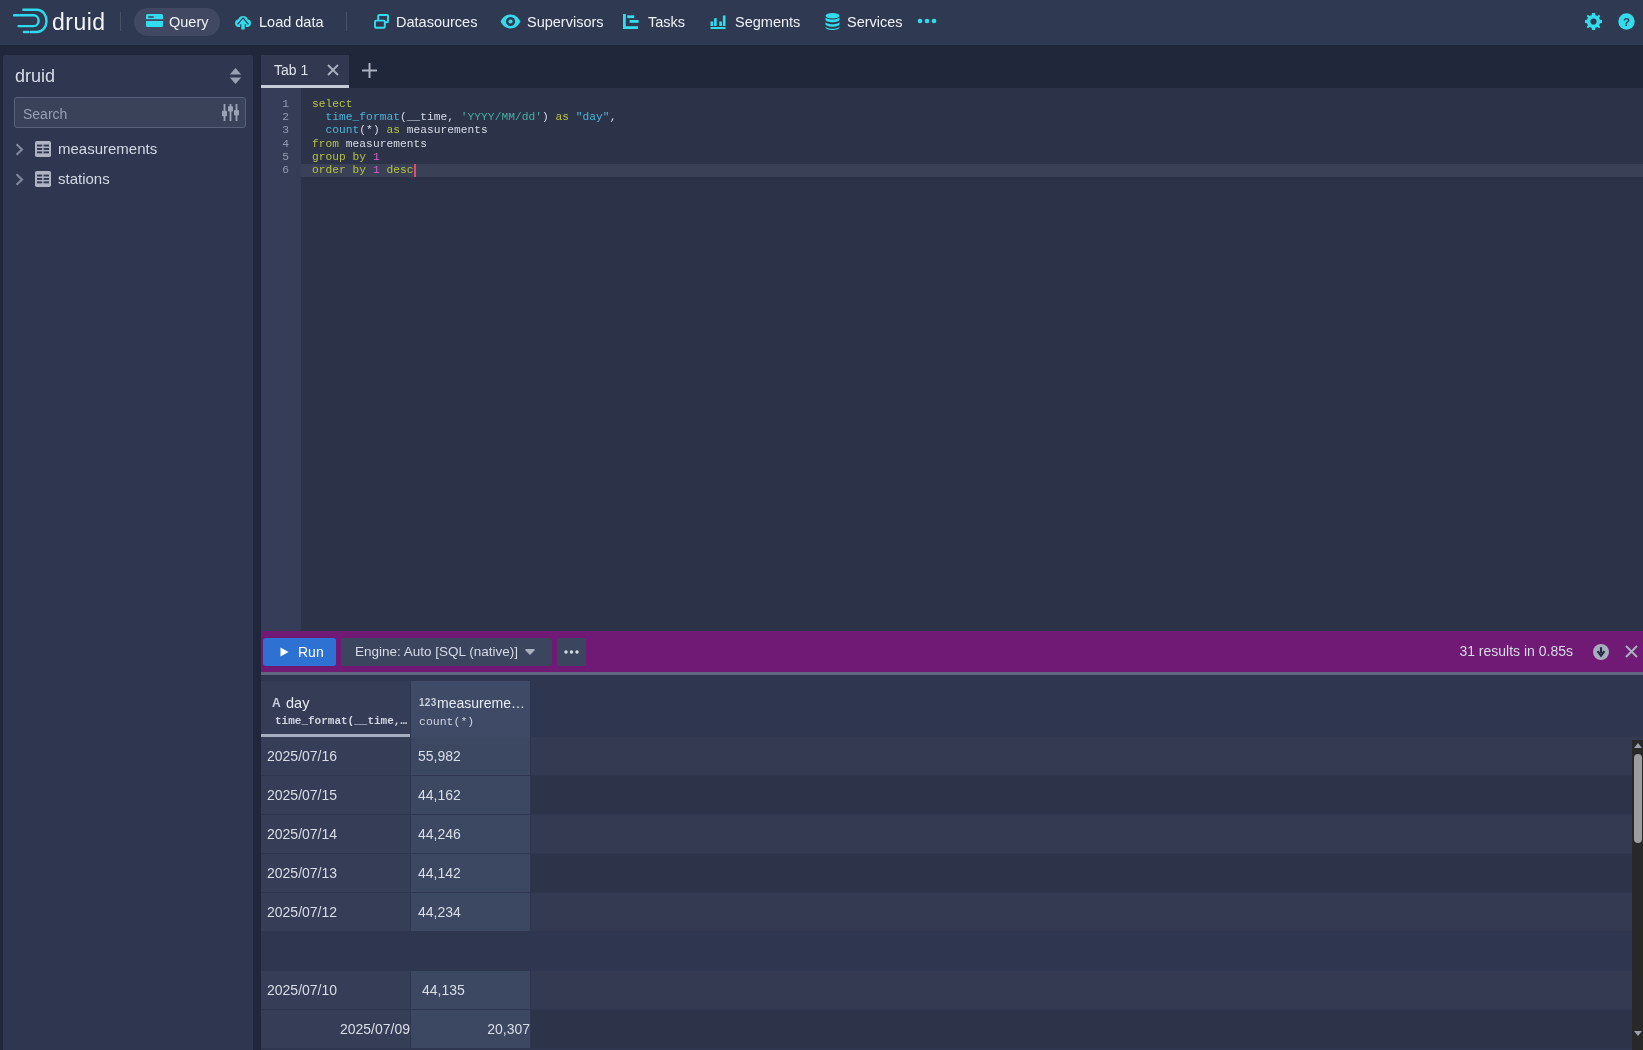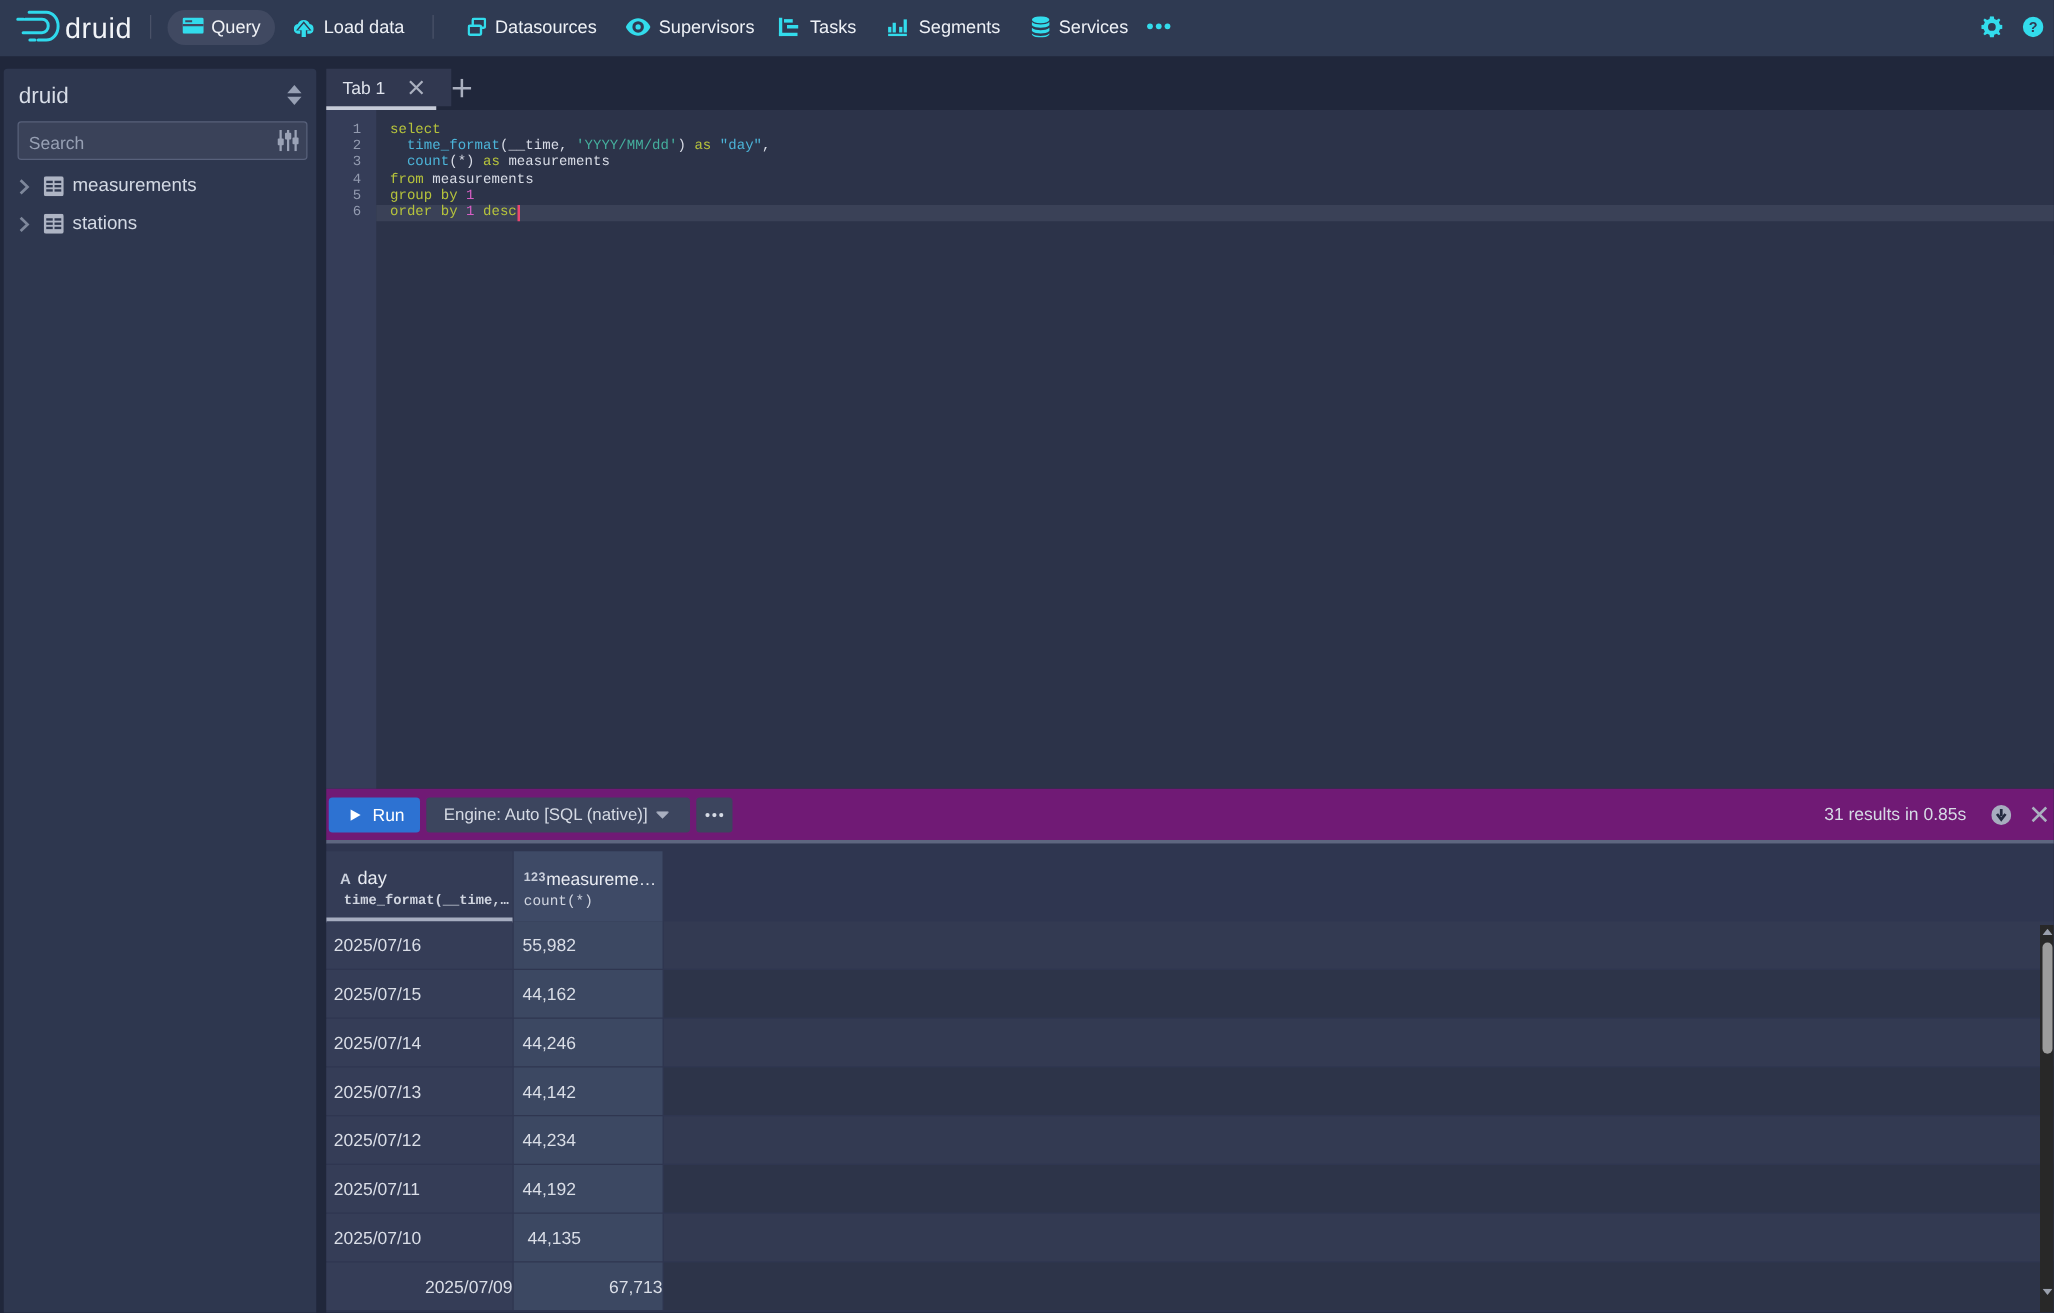--- a/index.html
+++ b/index.html
@@ -10,21 +10,21 @@
   #header { position:absolute; left:0; top:0; width:1643px; height:45px; background:#2f3a52; }
   .navtxt { position:absolute; top:0; height:45px; line-height:45px; color:#eef1f6; font-size:14.5px; white-space:nowrap; }
   .vsep { position:absolute; top:12px; width:1px; height:19px; background:#4a5268; }
   #qpill { position:absolute; left:134px; top:8px; width:86px; height:28px; border-radius:14px; background:#404961; }
   
   #sidebar { position:absolute; left:3px; top:55px; width:250px; height:995px; background:#2e374f; border-radius:3px 3px 0 0; }
   #sbtitle { position:absolute; left:12px; top:11px; font-size:18px; color:#d8dde7; }
   #searchbox { position:absolute; left:11px; top:42px; width:232px; height:31px; background:#3a4259; border:1px solid #58617b; border-radius:3px; }
   .treerow { position:absolute; left:0; width:250px; height:30px; color:#d3d9e4; font-size:15px; }
   
-  #tab1 { position:absolute; left:261px; top:55px; width:100px; height:30px; background:#313850; color:#dfe3ec; font-size:14px; }
+  #tab1 { position:absolute; left:261px; top:55px; width:88px; height:30px; background:#313850; color:#dfe3ec; font-size:14px; }
   #tabline { position:absolute; left:261px; top:85px; width:88px; height:3px; background:#c6cbd8; }
   
   #editor { position:absolute; left:261px; top:88px; width:1382px; height:543px; background:#2c3349; }
   #gutter { position:absolute; left:0; top:0; width:40px; height:543px; background:#353d58; }
   .lnum { position:absolute; left:0; width:28px; text-align:right; color:#939bb0;
     font-family:"Liberation Mono", monospace; font-size:11.2px; line-height:13.2px; }
   .cline { position:absolute; left:51px; white-space:pre; font-family:"Liberation Mono", monospace;
     font-size:11.2px; line-height:13.2px; letter-spacing:0.05px; color:#d8dce6; }
   .kw { color:#b6c33c; } .fn { color:#4cb4d8; } .str { color:#45b09e; } .num { color:#d75fc5; }
   #activeline { position:absolute; left:40px; top:76px; width:1342px; height:13.2px; background:#3a4157; }
@@ -292,34 +292,29 @@
   <div class="row" style="top:179px;">
       <div class="stripe" style="background:#2d3449;"></div>
       <div class="c1"><span style="margin-left:6px">2025/07/13</span></div>
       <div class="c2"><span style="margin-left:7px">44,142</span></div>
     </div>
   <div class="row" style="top:218px;">
       <div class="stripe" style="background:#333a52;"></div>
       <div class="c1"><span style="margin-left:6px">2025/07/12</span></div>
       <div class="c2"><span style="margin-left:7px">44,234</span></div>
     </div>
-  <div class="row" style="top:257px;">
-      <div class="stripe" style="background:#2d3449;"></div>
-      <div class="c1"><span style="margin-left:6px">2025/07/11</span></div>
-      <div class="c2"><span style="margin-left:7px">44,192</span></div>
-    </div>
   <div class="row" style="top:296px;">
       <div class="stripe" style="background:#333a52;"></div>
       <div class="c1"><span style="margin-left:6px">2025/07/10</span></div>
       <div class="c2"><span style="margin-left:11px">44,135</span></div>
     </div>
   <div class="row" style="top:335px;text-align:right;">
       <div class="stripe" style="background:#2d3449;"></div>
       <div class="c1"><span style="margin-left:6px">2025/07/09</span></div>
-      <div class="c2"><span style="margin-left:7px">67,713</span></div>
+      <div class="c2"><span style="margin-left:7px">20,307</span></div>
     </div>
 
   <div class="abs" style="left:1371px;top:65px;width:11px;height:310px;background:#282828;"></div>
   <svg class="abs" style="left:1373px;top:68px" width="8" height="5" viewBox="0 0 8 5">
       <path d="M4,0 L8,5 L0,5 Z" fill="#9aa0ad"></path>
     </svg>
   <div class="abs" style="left:1372.5px;top:79px;width:8px;height:89px;background:#9c9c9c;border-radius:4px;"></div>
   <svg class="abs" style="left:1373px;top:356px" width="8" height="5" viewBox="0 0 8 5">
       <path d="M4,5 L8,0 L0,0 Z" fill="#9aa0ad"></path>
     </svg>

